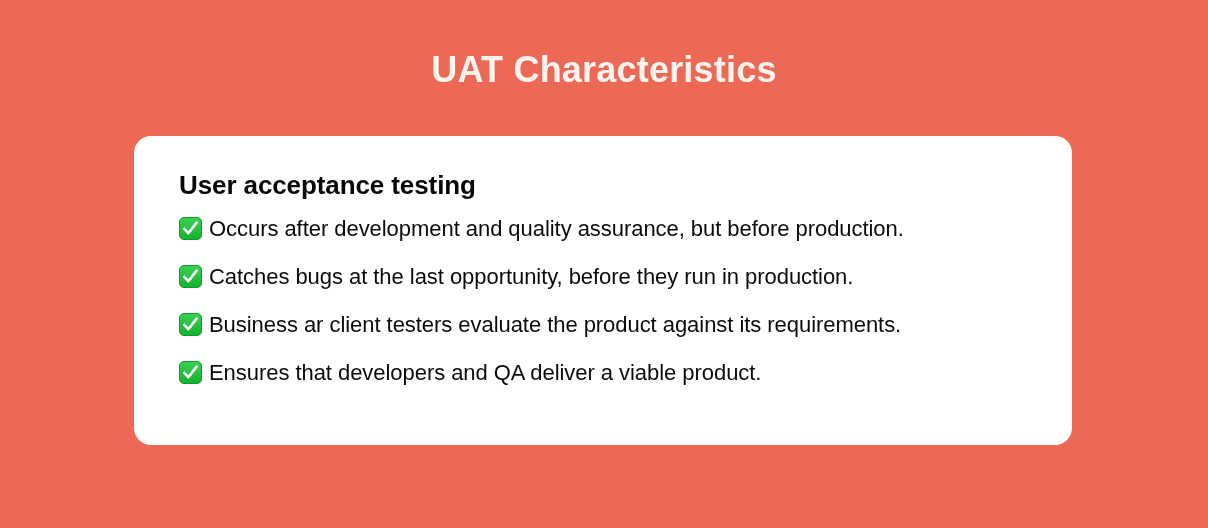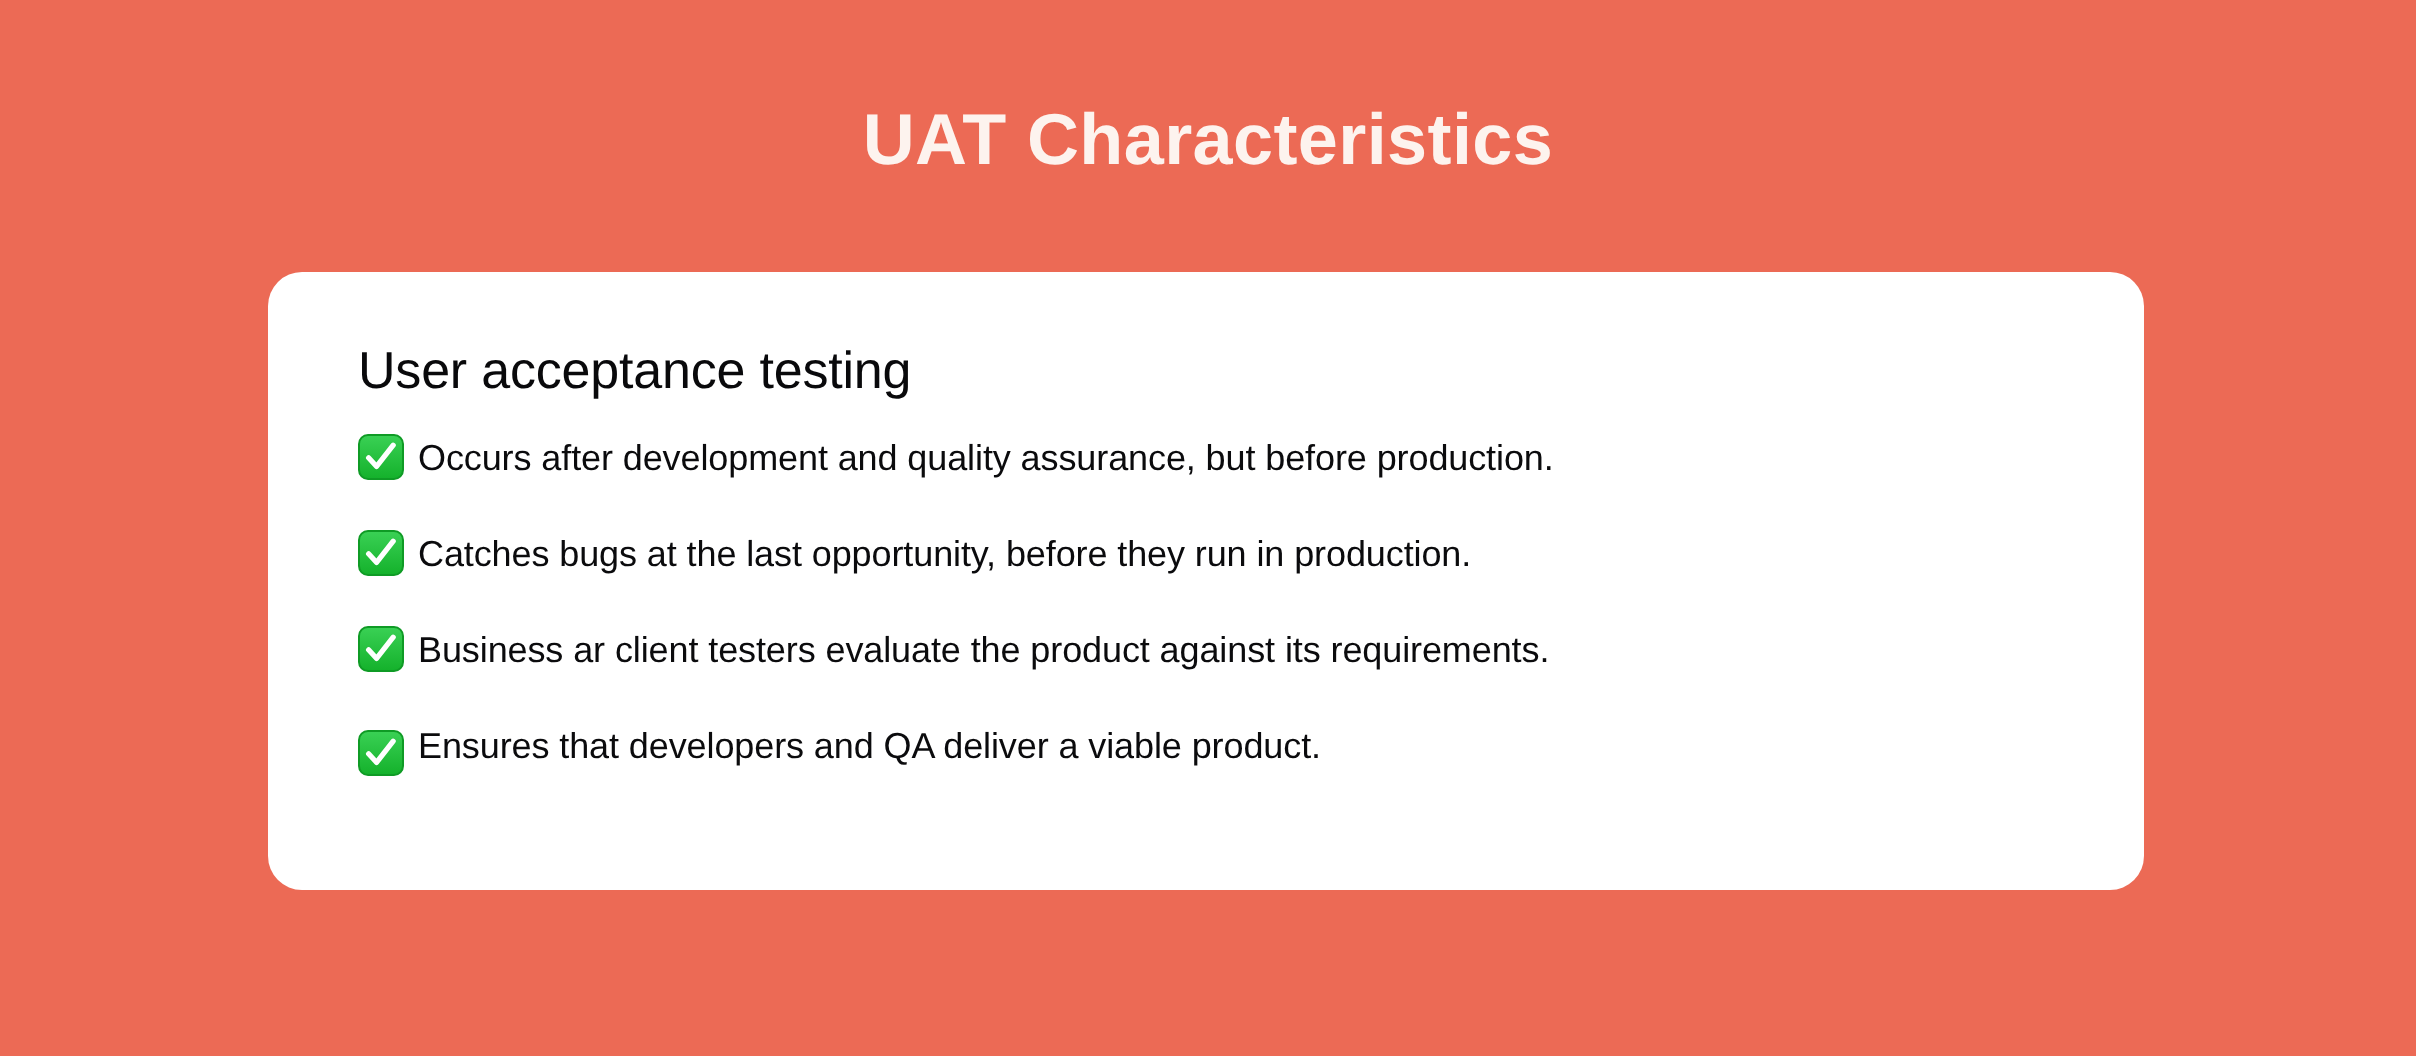--- a/index.html
+++ b/index.html
@@ -37,56 +37,55 @@
     top: 136px;
     width: 938px;
     height: 309px;
     background: #ffffff;
     border-radius: 17px;
     box-sizing: border-box;
     padding: 32px 40px 28px 45px;
   }
   .card-heading {
     font-size: 26px;
-    font-weight: normal;
+    font-weight: bold;
     color: #09090b;
     line-height: 34px;
     margin: 0 0 12px 0;
     letter-spacing: -0.1px;
   }
   .bullet-list {
     list-style: none;
     margin: 0;
     padding: 0;
   }
   .bullet-item {
     display: flex;
     align-items: flex-start;
     margin: 0 0 18px 0;
     min-height: 28px;
   }
   .bullet-item:last-child {
     margin-bottom: 0;
-    align-items: flex-end;
   }
   .check-icon {
     flex: 0 0 auto;
     width: 23px;
     height: 23px;
     margin-top: 3px;
     margin-right: 7px;
     position: relative;
   }
   .check-icon svg {
     display: block;
     width: 23px;
     height: 23px;
   }
   .bullet-text {
-    font-size: 18px;
+    font-size: 22px;
     line-height: 30px;
     color: #0b0b0d;
     letter-spacing: -0.05px;
     white-space: nowrap;
   }
 </style>
 </head>
 <body>
 
 <div class="slide">

